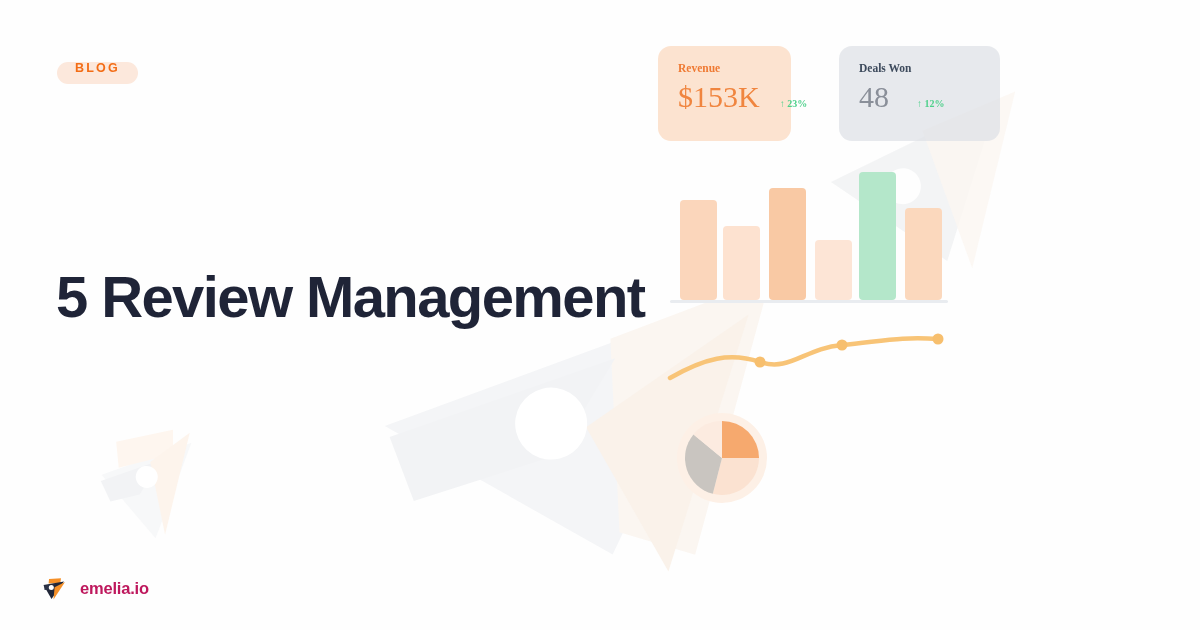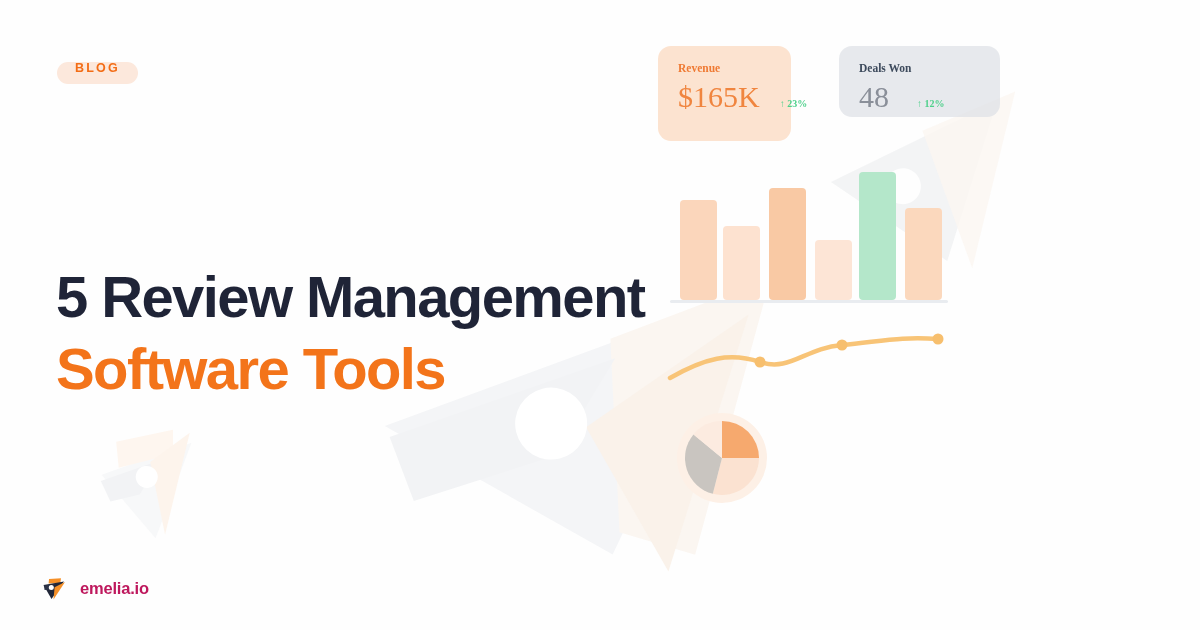--- a/index.html
+++ b/index.html
@@ -59,21 +59,21 @@
     border-radius:13px;
     padding:17px 20px 0 20px;
   }
   #card-revenue {
     left:658px; top:46px;
     width:133px; height:95px;
     background:#fce3d0;
   }
   #card-deals {
     left:839px; top:46px;
-    width:161px; height:71px;
+    width:161px; height:95px;
     background:rgba(222,225,230,0.72);
   }
   .card-label {
     font-family:"Liberation Serif", serif;
     font-weight:bold;
     font-size:11.5px;
     line-height:1;
   }
   #card-revenue .card-label { color:#ef7a33; }
   #card-deals   .card-label { color:#3d4a5c; }
@@ -175,27 +175,26 @@
         <path d="M110 34 L210 22 L120 180 Z" fill="#fbf6f1" opacity="0.8"></path>
         <circle cx="76" cy="82" r="18" fill="#ffffff" opacity="0.85"></circle>
       </g>
     </svg>
   </div>
 
   <div class="badge">BLOG</div>
 
   <h1 class="headline">
     <span class="l1">5 Review Management</span>
-    <span class="l2">Software Tools</span>
   </h1>
 
   <div class="card" id="card-revenue">
     <div class="card-label">Revenue</div>
     <div class="card-row">
-      <div class="card-value">$165K</div>
+      <div class="card-value">$153K</div>
       <div class="card-delta">↑ 23%</div>
     </div>
   </div>
 
   <div class="card" id="card-deals">
     <div class="card-label">Deals Won</div>
     <div class="card-row">
       <div class="card-value">48</div>
       <div class="card-delta">↑ 12%</div>
     </div>

